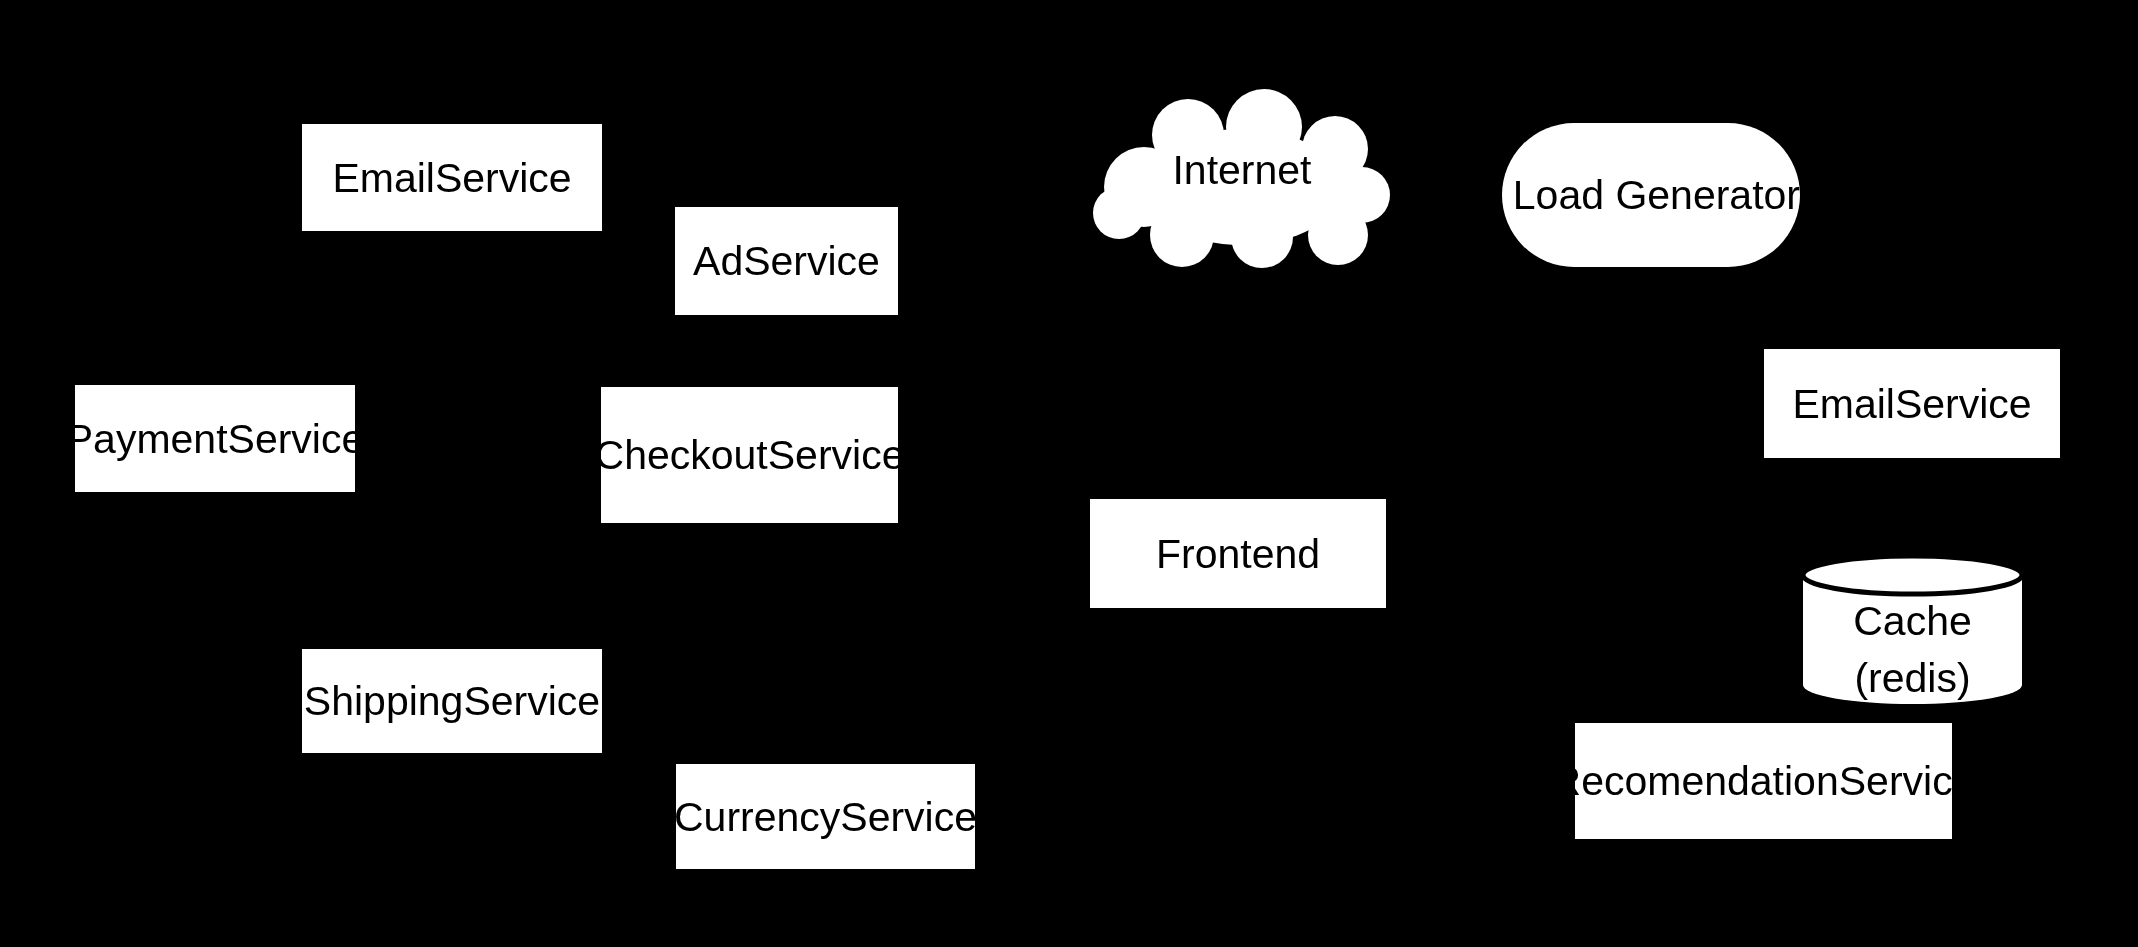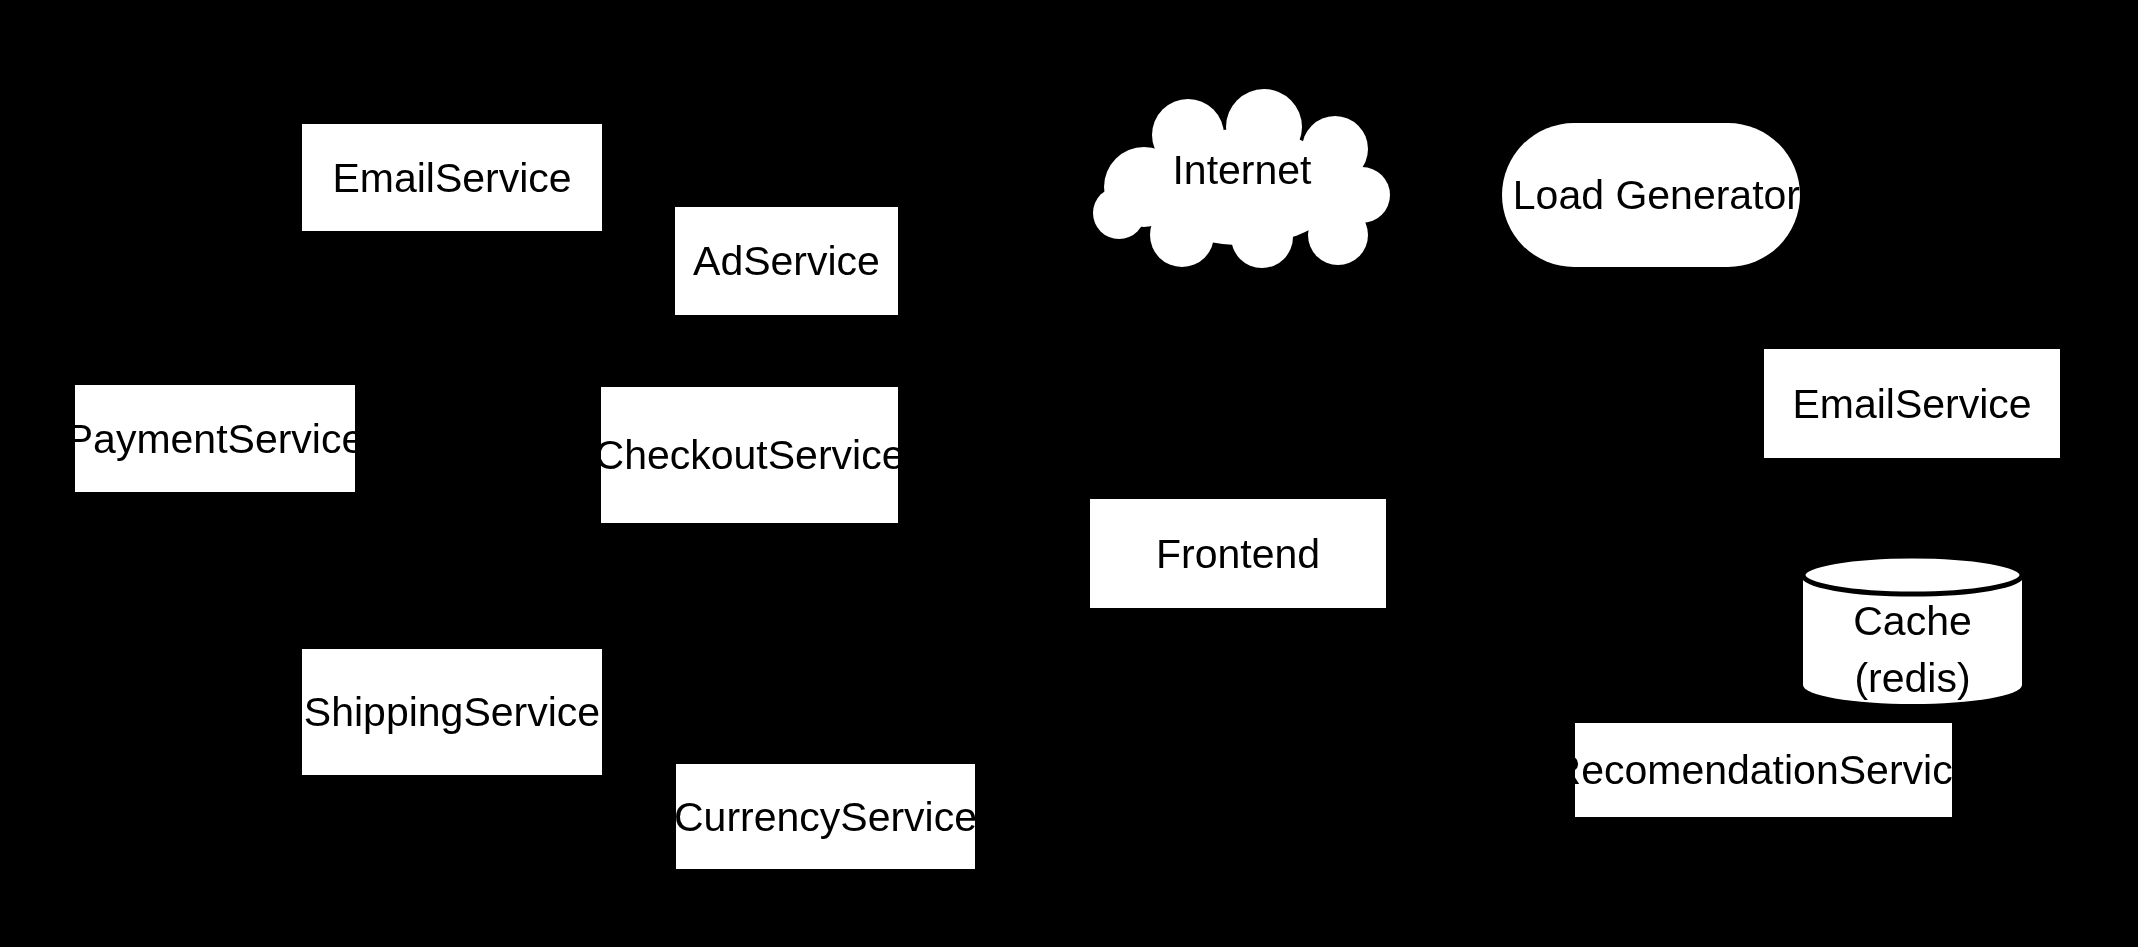--- a/index.html
+++ b/index.html
@@ -50,24 +50,24 @@
   
   #node-email           { left: 302px;  top: 124px; width: 300px; height: 107px; }
   #node-adservice       { left: 675px;  top: 199px; width: 223px; height: 108px; margin-top: 8px; }
   #node-internet        { left: 1092px; top: 85px;  width: 300px; height: 185px; }
   #node-loadgen         { left: 1502px; top: 123px; width: 298px; height: 144px; }
   #node-payment         { left: 75px;   top: 385px; width: 280px; height: 107px; }
   #node-checkout        { left: 601px;  top: 387px; width: 297px; height: 136px; }
   #node-cart            { left: 1764px; top: 349px; width: 296px; height: 109px; }
   #node-frontend        { left: 1090px; top: 499px; width: 296px; height: 109px; }
   #node-cache           { left: 1800px; top: 553px; width: 225px; height: 154px; }
-  #node-shipping        { left: 302px;  top: 649px; width: 300px; height: 126px; }
+  #node-shipping        { left: 302px;  top: 649px; width: 300px; height: 104px; }
   #node-currency        { left: 676px;  top: 764px; width: 299px; height: 105px; }
   #node-productcatalog  { left: 1050px; top: 764px; width: 370px; height: 105px; }
-  #node-recomendation   { left: 1575px; top: 723px; width: 377px; height: 94px; justify-content: center; }
+  #node-recomendation   { left: 1575px; top: 723px; width: 377px; height: 116px; justify-content: center; }
 
   #node-internet .shape-label {
     transform: translateY(-8px);
   }
   #node-cache .cyl-label {
     position: relative;
     z-index: 1;
     display: flex;
     flex-direction: column;
     align-items: center;

